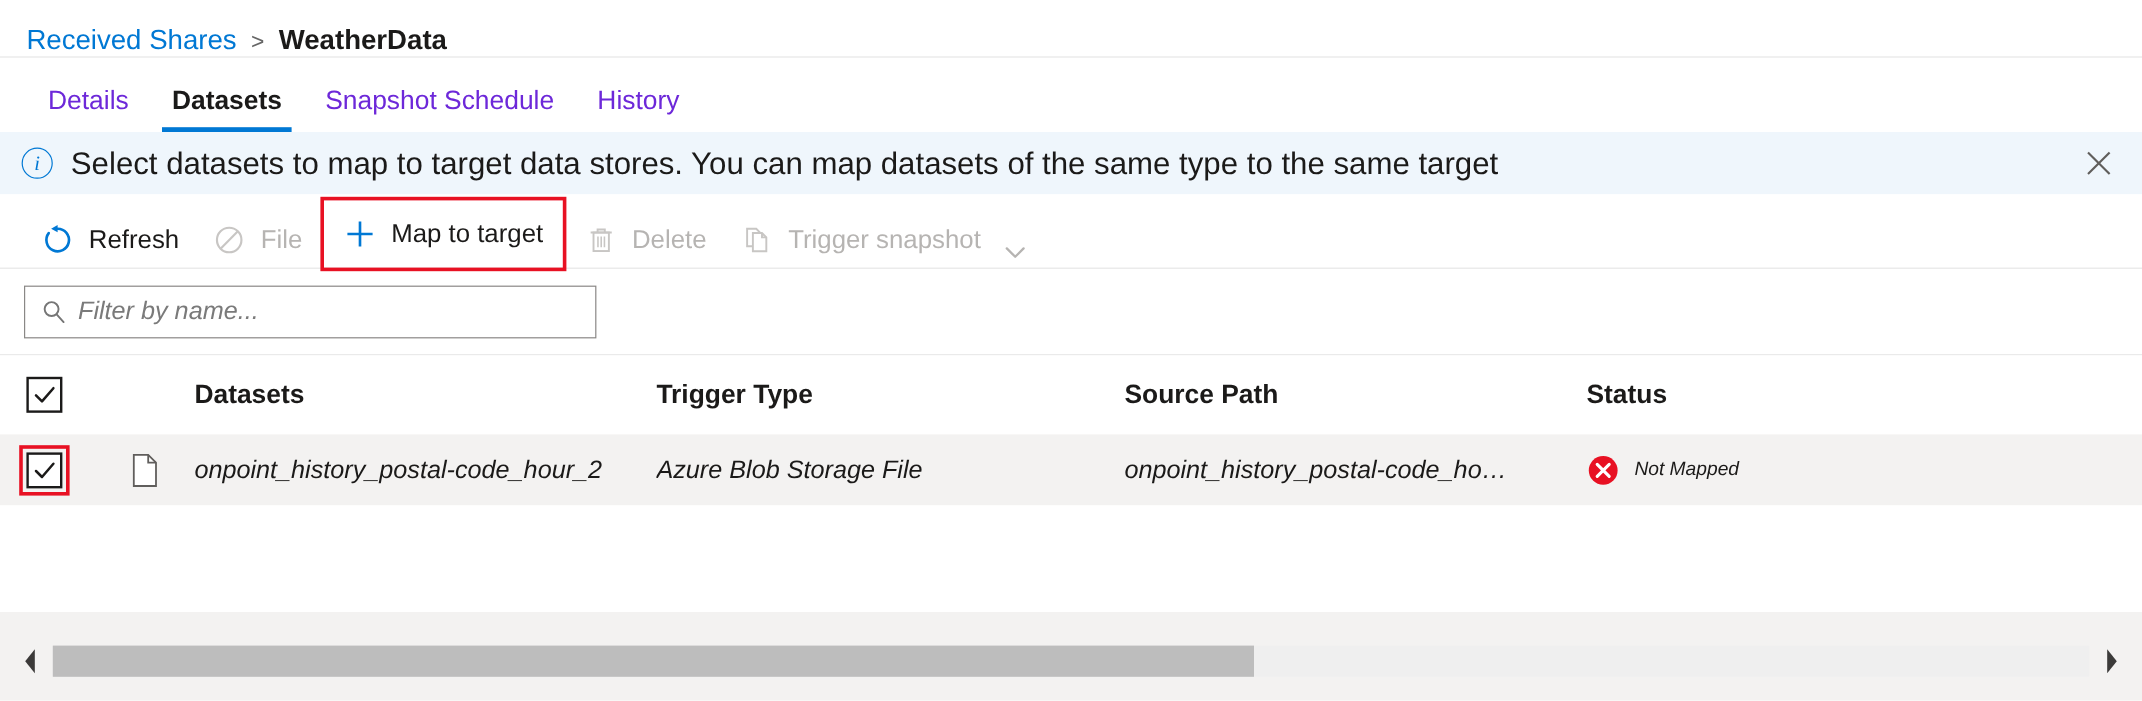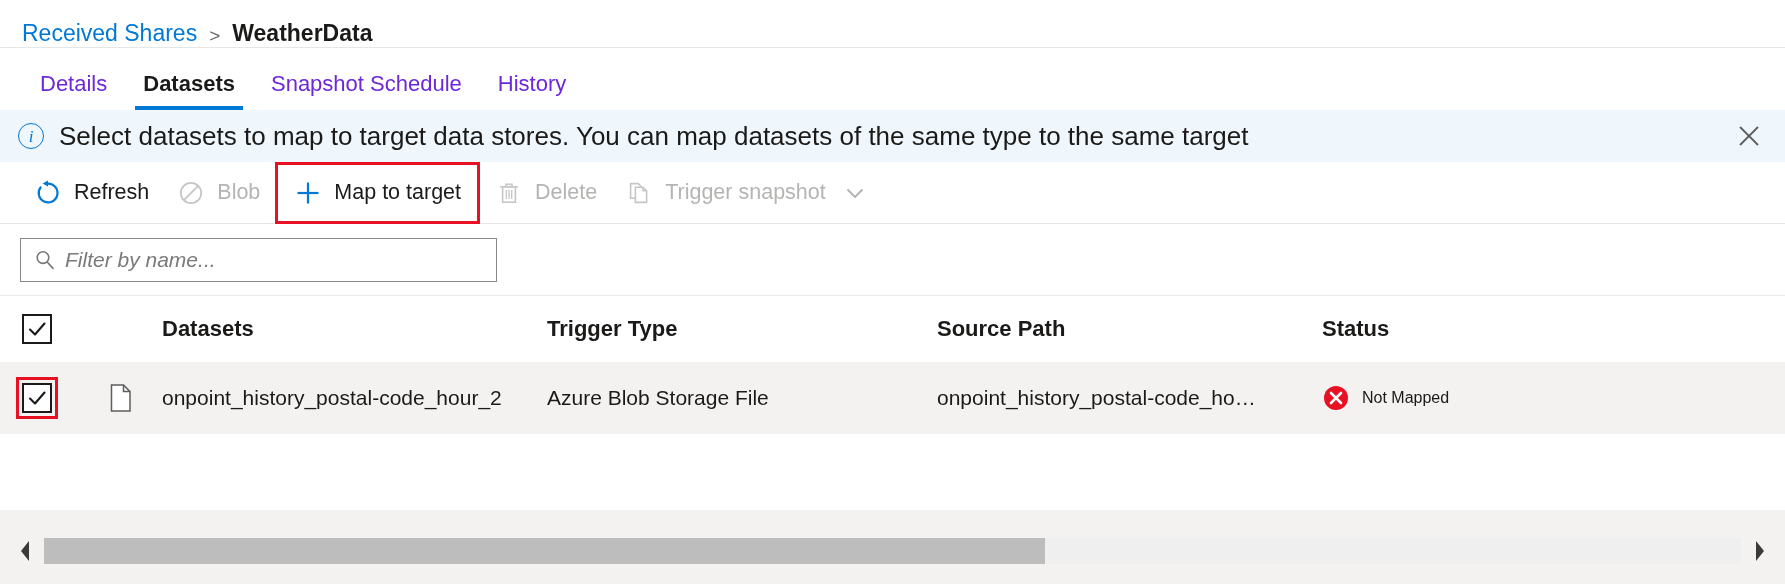--- a/index.html
+++ b/index.html
@@ -78,21 +78,21 @@
     right: 22px; top: 50%;
     transform: translateY(-50%);
     width: 28px; height: 28px;
     cursor: pointer;
     color: #605e5c;
   }
   .banner-close svg { display: block; }
 
   
   .toolbar {
-    display: flex; align-items: center;
+    display: flex; align-items: flex-end;
     height: 62px;
     padding-left: 20px;
     border-bottom: 1px solid #e6e6e6;
     background: #fff;
     position: relative;
   }
   .tb-btn {
     display: flex; align-items: center;
     height: 46px;
     padding: 0 14px;
@@ -152,22 +152,23 @@
   .filter-input::placeholder { color: #7a7a7a; font-style: italic; opacity: 1; }
 
   
   .table { width: 100%; }
   .row {
     display: flex; align-items: center;
     padding-left: 22px;
   }
   .row.header { height: 66px; }
   .row.data {
-    height: 72px;
+    height: 59px;
     background: #f3f2f1;
+    font-style: italic;
   }
   .c-check { width: 86px; flex: 0 0 86px; display: flex; align-items: center; }
   .c-fileicon { width: 54px; flex: 0 0 54px; display: flex; align-items: center; color: #605e5c; }
   .c-datasets { width: 385px; flex: 0 0 385px; }
   .c-srctype  { width: 390px; flex: 0 0 390px; }
   .c-srcpath  { width: 385px; flex: 0 0 385px; }
   .c-status   { flex: 1; display: flex; align-items: center; }
 
   .th { font-size: 22px; font-weight: 700; color: #1b1a19; white-space: nowrap; }
   .td { font-size: 21px; color: #1b1a19; white-space: nowrap; overflow: hidden; text-overflow: ellipsis; }
@@ -264,21 +265,21 @@
       <span>Refresh</span>
     </div>
 
     <div class="tb-btn disabled">
       <span class="tb-ico">
         <svg width="28" height="28" viewBox="0 0 28 28">
           <circle cx="14" cy="14" r="10.2" fill="none" stroke="#c8c6c4" stroke-width="1.8"></circle>
           <line x1="6.8" y1="21.2" x2="21.2" y2="6.8" stroke="#c8c6c4" stroke-width="1.8"></line>
         </svg>
       </span>
-      <span>Blob</span>
+      <span>File</span>
     </div>
 
     <div class="tb-btn highlight">
       <span class="tb-ico">
         <svg width="28" height="28" viewBox="0 0 28 28">
           <line x1="14" y1="3.5" x2="14" y2="24.5" stroke="#0078d4" stroke-width="2.2"></line>
           <line x1="3.5" y1="14" x2="24.5" y2="14" stroke="#0078d4" stroke-width="2.2"></line>
         </svg>
       </span>
       <span>Map to target</span>

